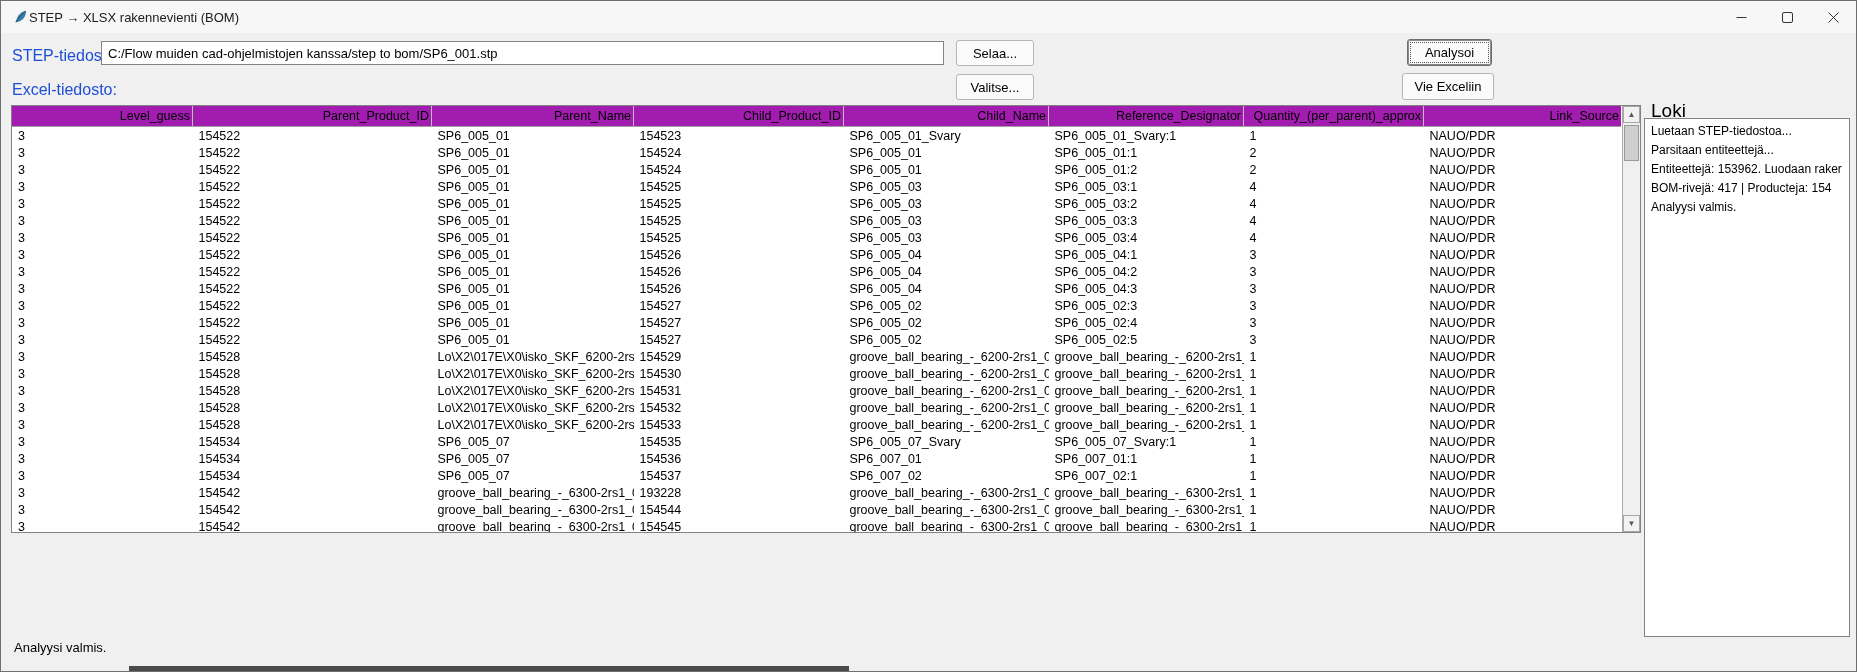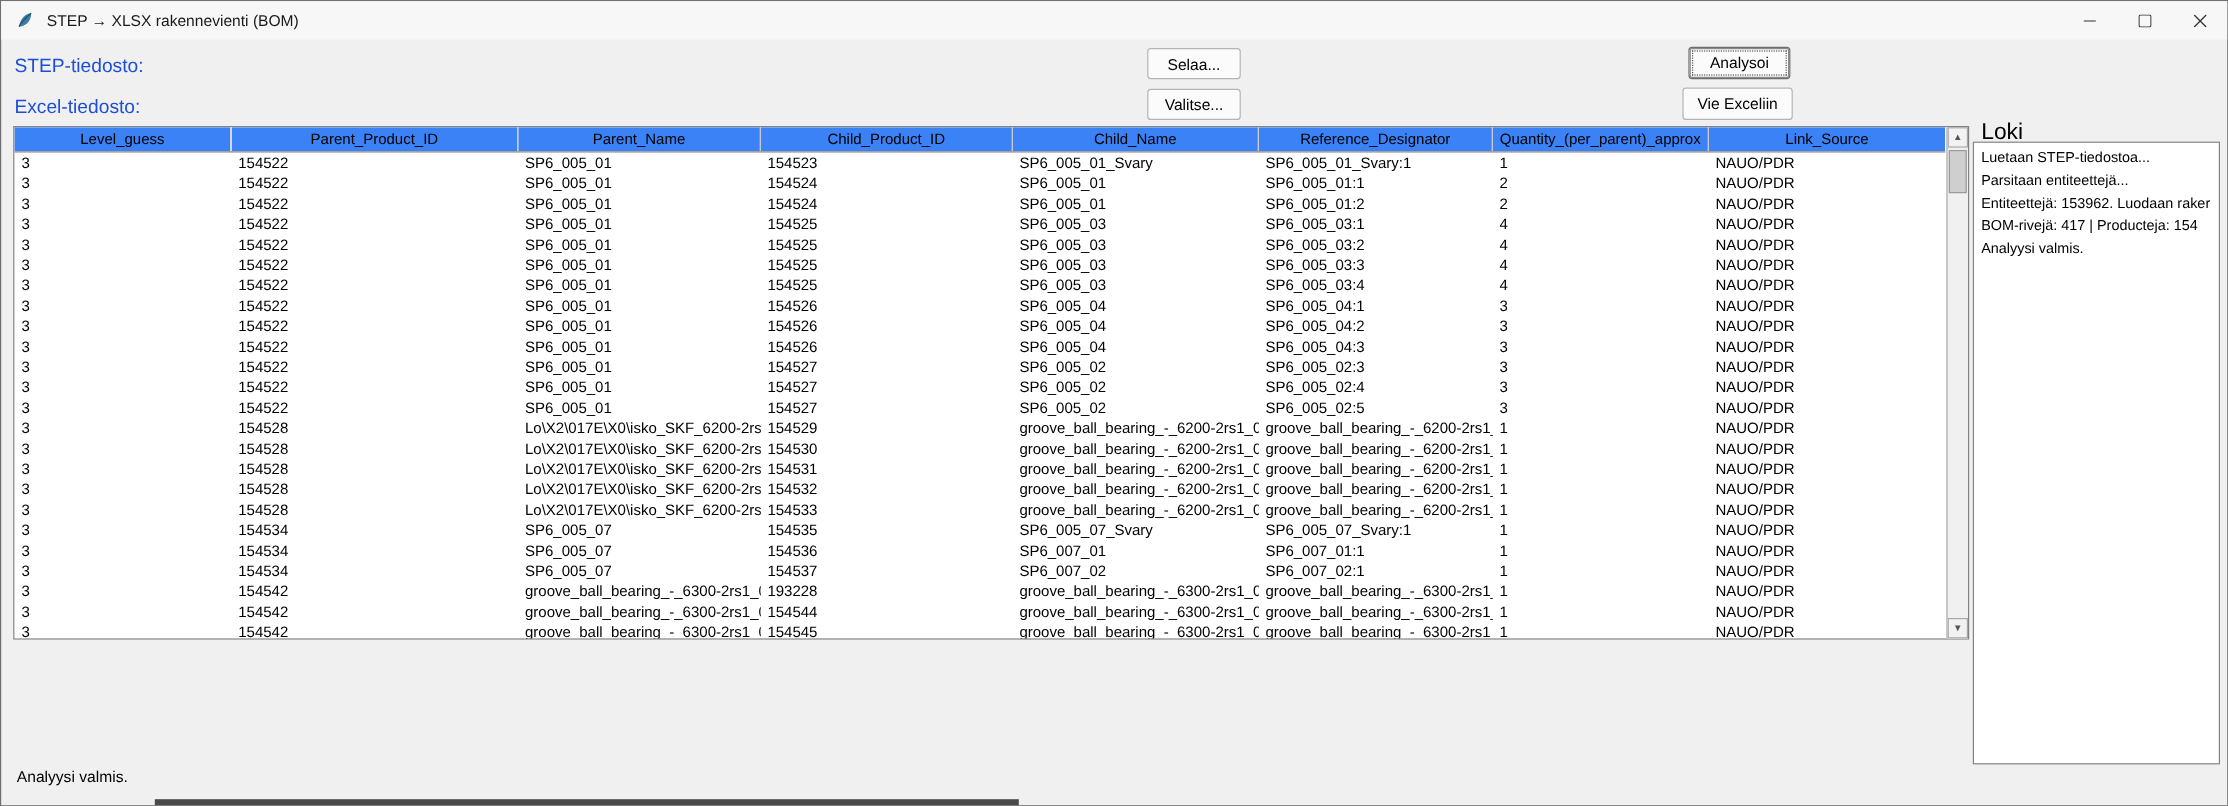--- a/index.html
+++ b/index.html
@@ -22,21 +22,21 @@
   
   .titlebar {
     position: absolute;
     left: 0; top: 0; right: 0;
     height: 32px;
     background: #f7f7f7;
     display: flex;
     align-items: center;
   }
   .app-icon { margin-left: 12px; width: 16px; height: 16px; display: inline-flex; }
-  .title-text { margin-left: 10px; font-size: 13px; color: #1a1a1a; white-space: nowrap; }
+  .title-text { font-size: 13px; color: #1a1a1a; white-space: nowrap; }
   .win-controls { margin-left: auto; display: flex; height: 100%; }
   .win-btn {
     width: 46px; height: 32px;
     display: flex; align-items: center; justify-content: center;
     cursor: default;
   }
   
   .form-label { position: absolute; font-size: 16px; color: #1d4ed8; }
   .lbl-step  { left: 11px; top: 46px; }
   .lbl-excel { left: 11px; top: 80px; }
@@ -87,24 +87,24 @@
     display: flex;
   }
   .table-wrap { flex: 1; overflow: hidden; }
   table {
     border-collapse: collapse;
     table-layout: fixed;
     width: 1609px;
   }
   th {
     height: 20px;
-    background: #3b82f6;
+    background: #a21caf;
     font-weight: normal;
     font-size: 12.5px;
-    text-align: center;
+    text-align: right;
     border-right: 1px solid #bdbdbd;
     border-bottom: 1px solid #9f9f9f;
     padding: 0 2px;
     white-space: nowrap;
     overflow: hidden;
     cursor: default;
   }
   th:last-child { border-right: none; }
   td {
     height: 17px;
@@ -201,20 +201,21 @@
       <div class="win-btn">
         <svg width="11" height="11" viewBox="0 0 11 11">
             <line x1="0.5" y1="0.5" x2="10.5" y2="10.5" stroke="#333" stroke-width="1"></line>
             <line x1="10.5" y1="0.5" x2="0.5" y2="10.5" stroke="#333" stroke-width="1"></line>
           </svg>
       </div>
     </div>
   </div>
 
   <span class="form-label lbl-step">STEP-tiedosto:</span>
+  <input class="entry entry-step" type="text" value="C:/Flow muiden cad-ohjelmistojen kanssa/step to bom/SP6_001.stp" style="">
   <button class="btn btn-browse-step">Selaa...</button>
   <button class="btn btn-analyze">Analysoi</button>
 
   <span class="form-label lbl-excel">Excel-tiedosto:</span>
   <button class="btn btn-browse-excel">Valitse...</button>
   <button class="btn btn-export">Vie Exceliin</button>
 
   <div class="table-container">
     <div class="table-wrap">
       <table>

